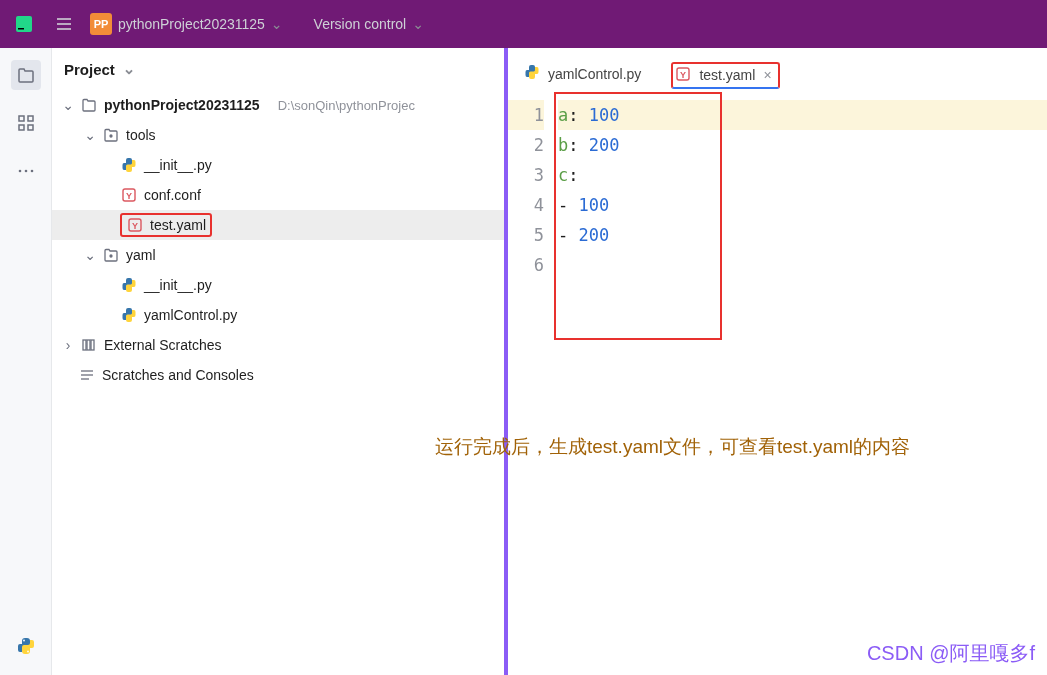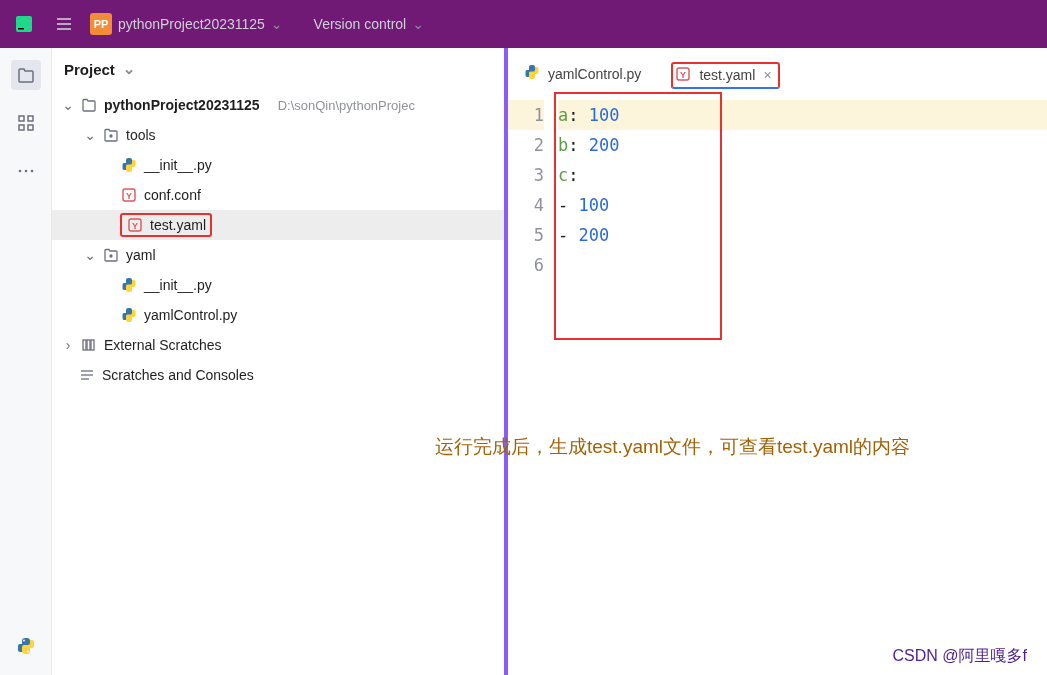--- a/index.html
+++ b/index.html
@@ -34,21 +34,21 @@
 .gutter div:first-child { background: #fcf5db; }
 .code { font-family: Consolas, monospace; font-size: 17px; padding-top: 6px; line-height: 30px; flex: 1; position: relative; }
 .code .hl-line { background: #fcf5db; position: absolute; left: 0; right: 0; top: 6px; height: 30px; z-index: 0; }
 .code pre { position: relative; z-index: 1; }
 .k-key { color: #5b9e47; }
 .k-colon { color: #1e1e1e; }
 .k-num { color: #2b6bd4; }
 .k-dash { color: #1e1e1e; }
 .code-red-box { position: absolute; border: 2px solid #e8312e; left: 554px; top: 92px; width: 168px; height: 248px; z-index: 5; }
 .annotation { position: absolute; left: 435px; top: 434px; color: #a16207; font-size: 19px; white-space: nowrap; }
-.watermark { position: absolute; right: 20px; bottom: 8px; color: #4c1d95; font-size: 16px; }
+.watermark { position: absolute; right: 12px; bottom: 8px; color: #8b5cf6; font-size: 20px; }
 .folder-icon { color: #6c707e; }
 </style>
 </head>
 <body>
 
 <div class="topbar">
   <div class="icon-btn">
       <svg width="18" height="18" viewBox="0 0 18 18">
         <rect x="1" y="1" width="16" height="16" rx="2" fill="#21d789"></rect>
         <rect x="3" y="13" width="6" height="1.5" fill="#000"></rect>

